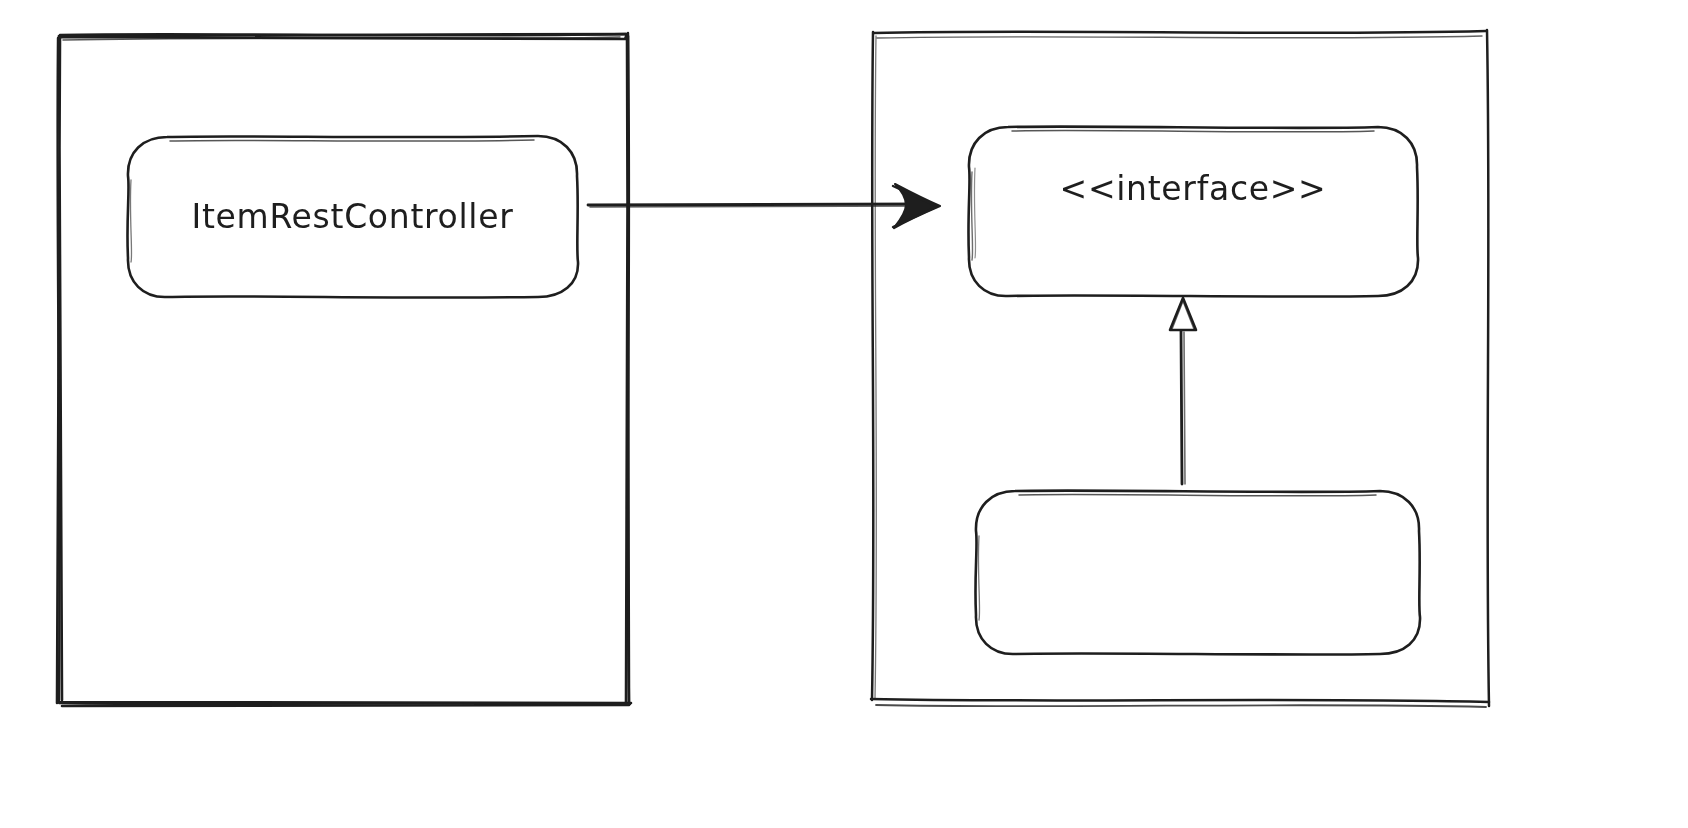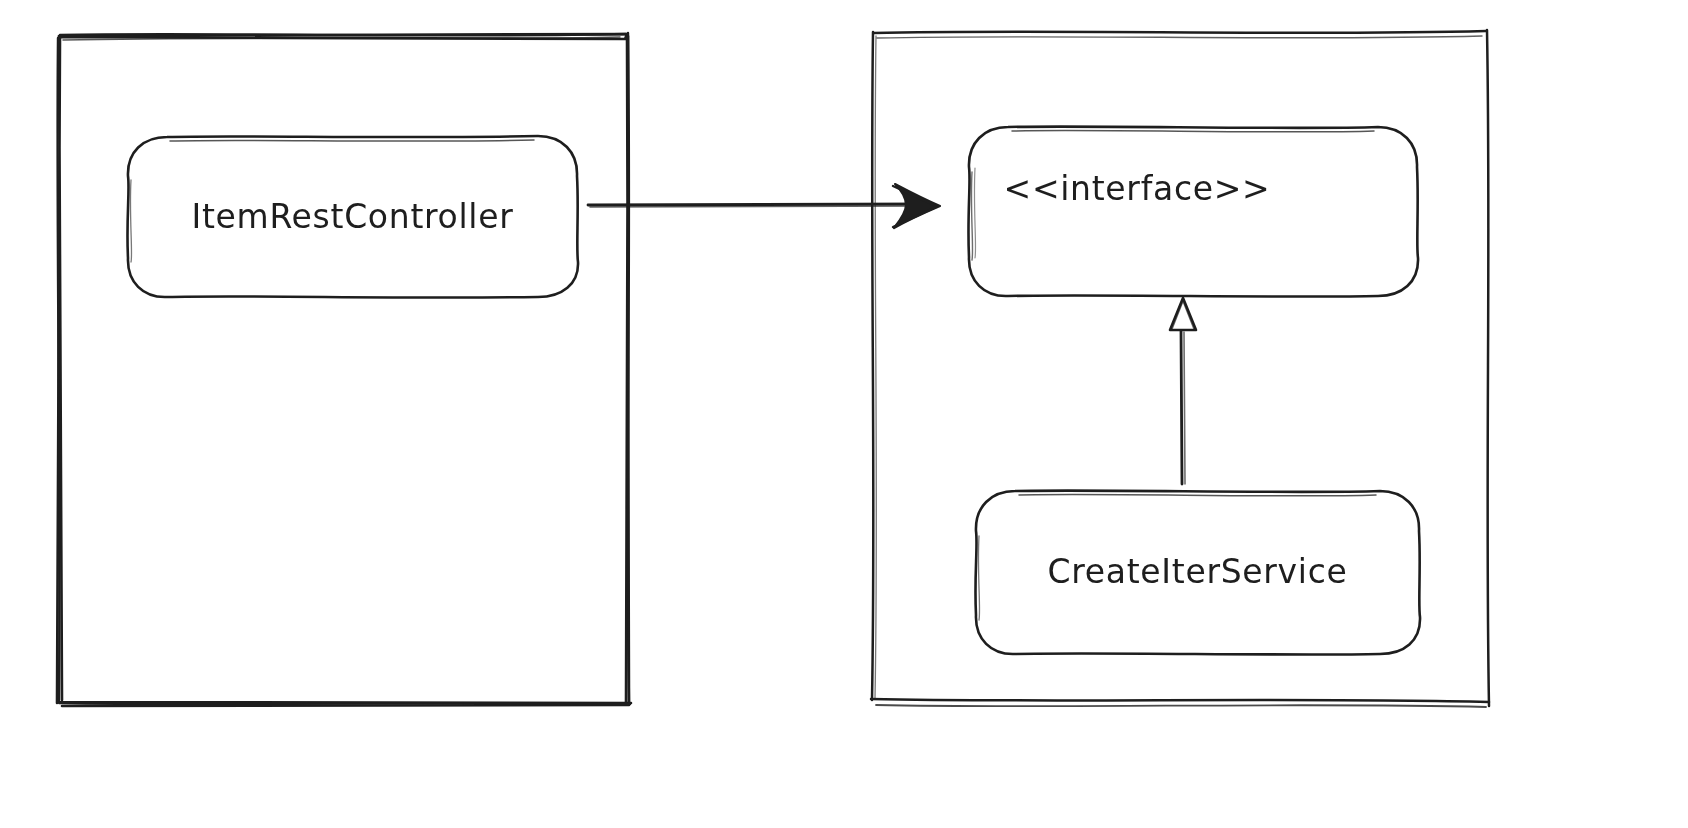--- a/index.html
+++ b/index.html
@@ -134,21 +134,18 @@
       <path d="M 1183 298 L 1196 330 L 1170 330 Z" fill="#ffffff" stroke="#1e1e1e" stroke-width="2.6" stroke-linejoin="round" stroke-linecap="round"></path>
       <path d="M 1183 301 L 1194 329 M 1183 301 L 1172 329 M 1171 330 L 1195 330" fill="none" stroke="#1e1e1e" stroke-width="1.5" stroke-linecap="round" opacity="0.7"></path>
     </g>
 
   </svg>
 
   <div class="node-label" style="left:127px; top:136px; width:451px; height:162px;">
     <span>ItemRestController</span>
   </div>
 
-  <div class="node-label" style="left:912px; top:126px; width:450px; height:126px;">
+  <div class="node-label" style="left:968px; top:126px; width:450px; height:126px;">
     <span>&lt;&lt;interface&gt;&gt;</span>
   </div>
 
-  <div class="node-label" style="left:975px; top:490px; width:445px; height:165px;">
-    <span>CreateIterService</span>
-  </div>
 
 </div>
 
 </body></html>

